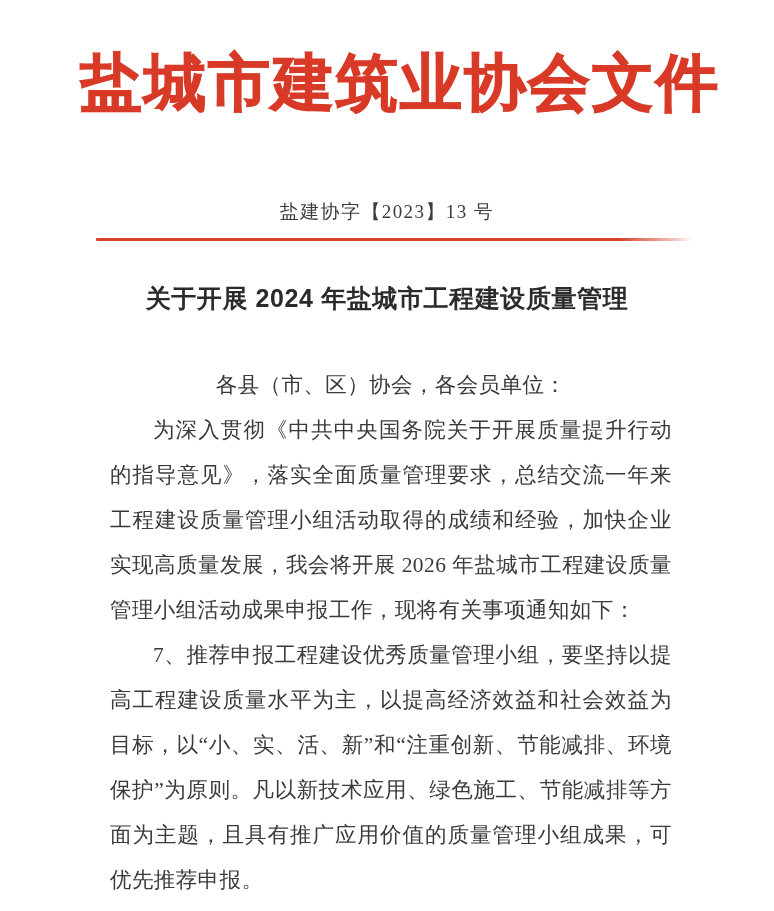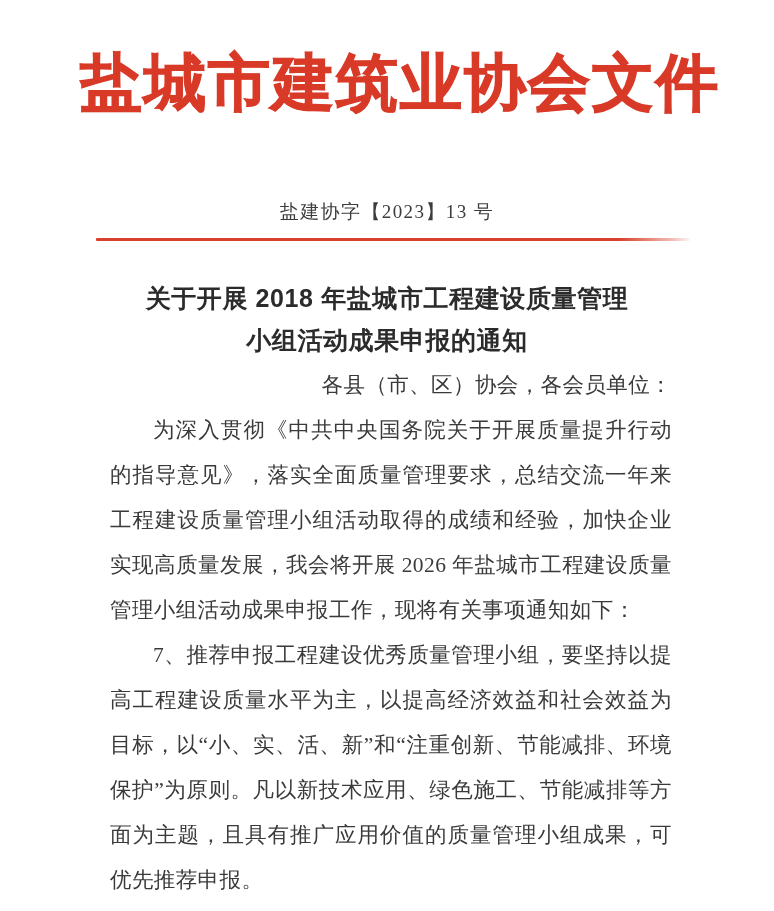--- a/index.html
+++ b/index.html
@@ -101,21 +101,21 @@
     width: 562px;
     color: #3a3a3a;
     font-family: "Liberation Serif", "DejaVu Serif", serif;
     font-size: 21.5px;
     line-height: 45px;
     letter-spacing: 0.4px;
   }
 
   .salutation {
     margin: 0;
-    text-align: right;
+    text-align: center;
     white-space: nowrap;
   }
 
   .para {
     margin: 0;
     text-align: justify;
     text-align-last: left;
     text-indent: 2em;
   }
 </style>
@@ -128,22 +128,21 @@
     <span class="masthead-title">盐城市建筑业协会文件</span>
   </div>
 
   <div class="doc-number-row">
     <span class="doc-number">盐建协字【2023】13 号</span>
   </div>
 
   <div class="red-rule"></div>
 
   <div class="title-block">
-    <div class="title-line">关于开展 2018 年盐城市工程建设质量管理</div>
-    <div class="title-line">小组活动成果申报的通知</div>
+    <div class="title-line">关于开展 2024 年盐城市工程建设质量管理</div>
   </div>
 
   <div class="body-block">
     <p class="salutation">各县（市、区）协会，各会员单位：</p>
     <p class="para">为深入贯彻《中共中央国务院关于开展质量提升行动的指导意见》，落实全面质量管理要求，总结交流一年来工程建设质量管理小组活动取得的成绩和经验，加快企业实现高质量发展，我会将开展 2026 年盐城市工程建设质量管理小组活动成果申报工作，现将有关事项通知如下：</p>
     <p class="para">7、推荐申报工程建设优秀质量管理小组，要坚持以提高工程建设质量水平为主，以提高经济效益和社会效益为目标，以“小、实、活、新”和“注重创新、节能减排、环境保护”为原则。凡以新技术应用、绿色施工、节能减排等方面为主题，且具有推广应用价值的质量管理小组成果，可优先推荐申报。</p>
   </div>
 
 </div>
 

